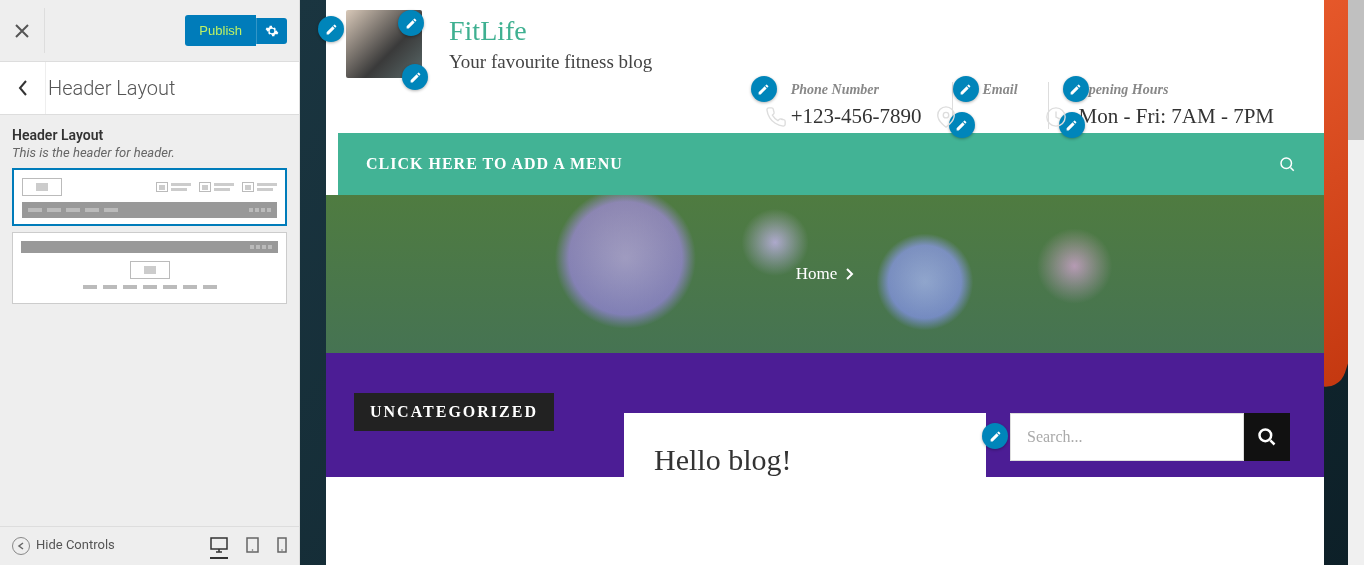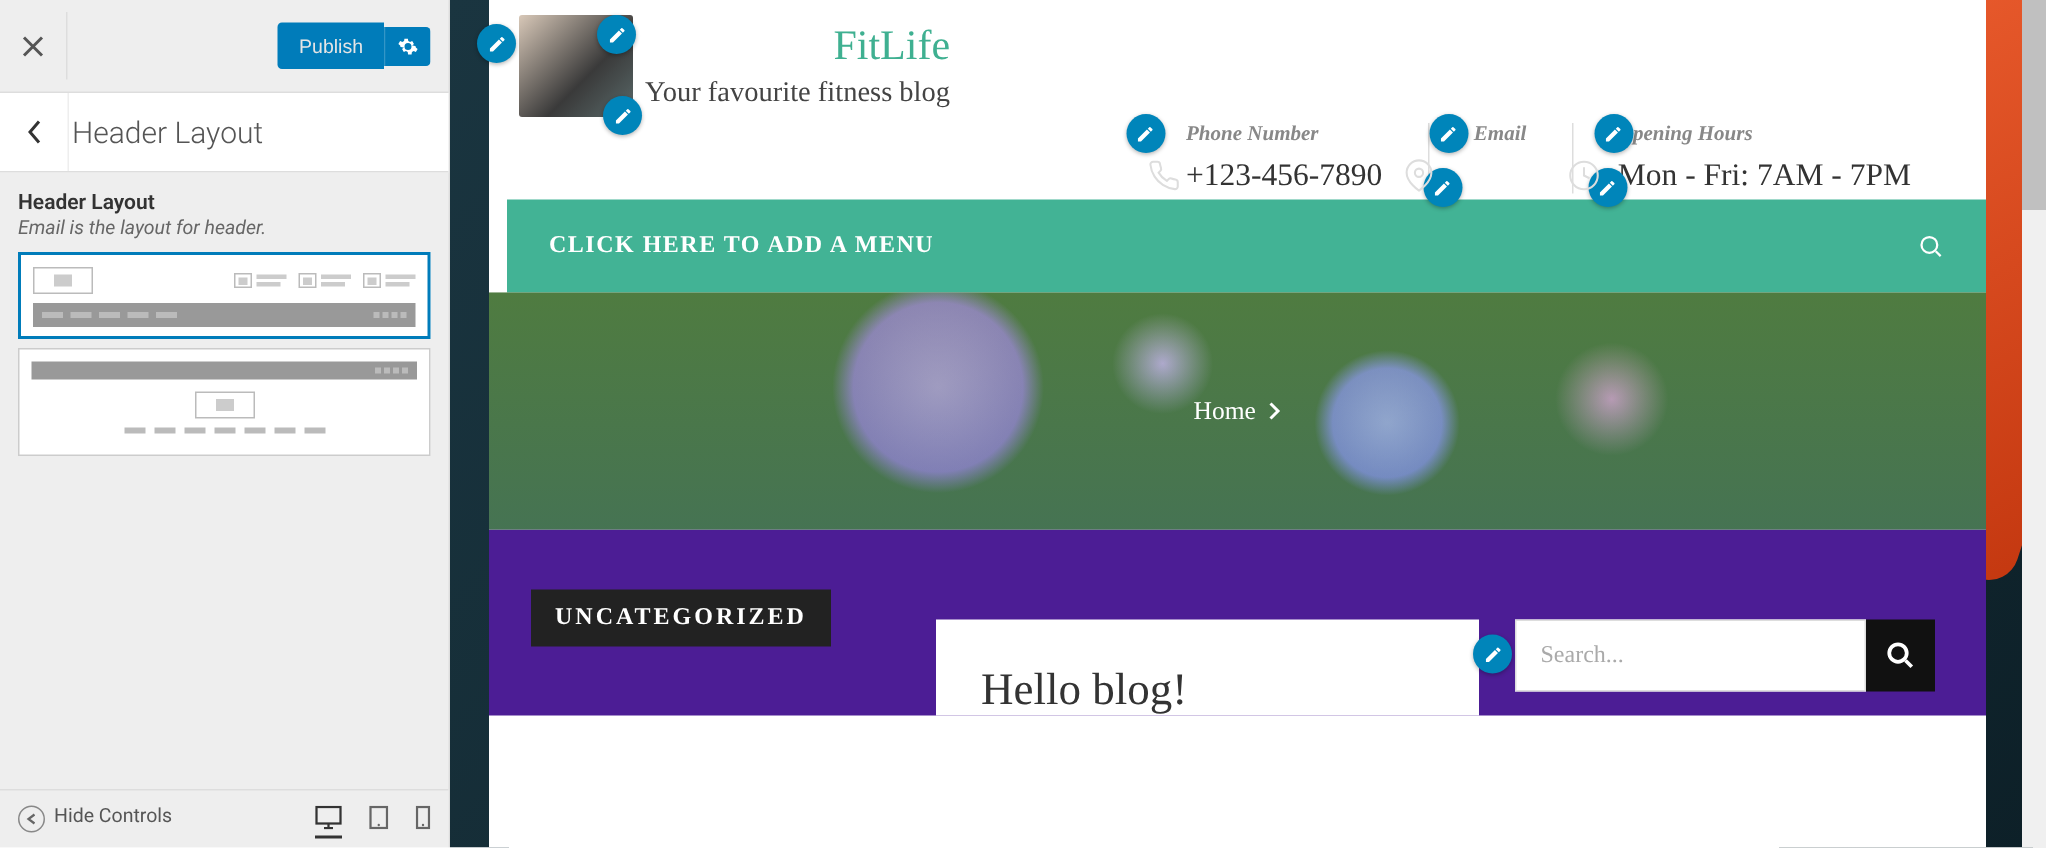--- a/index.html
+++ b/index.html
@@ -2,21 +2,21 @@
 <html><head>
 <meta charset="utf-8">
 <style>
 * { margin: 0; padding: 0; box-sizing: border-box; }
 body { font-family: -apple-system, BlinkMacSystemFont, "Segoe UI", Roboto, sans-serif; overflow: hidden; width: 1364px; height: 565px; position: relative; }
 .app { display: flex; width: 100%; height: 100%; }
 .sidebar { width: 300px; background: #eeeeee; display: flex; flex-direction: column; border-right: 1px solid #ddd; }
 .sidebar-top { display: flex; align-items: center; justify-content: space-between; padding: 8px 12px; border-bottom: 1px solid #ddd;}
 .close-btn { width: 45px; height: 45px; display: flex; align-items: center; justify-content: center; cursor: pointer; color: #555; font-size: 20px; border-right: 1px solid #ddd; margin-left:-12px;}
 .publish-area { display: flex; align-items: center; gap: 0; }
-.publish-btn { background: #007cba; color: #e5e5e5; border: none; padding: 8px 14px; font-size: 13px; cursor: pointer; border-radius: 3px 0 0 3px; margin-left: 28px; }
+.publish-btn { background: #007cba; color: #bef264; border: none; padding: 8px 14px; font-size: 13px; cursor: pointer; border-radius: 3px 0 0 3px; margin-left: 28px; }
 .publish-gear { background: #007cba; color: #fff; padding: 6px 8px; border-radius: 0 3px 3px 0; cursor: pointer; border-left:1px solid rgba(255,255,255,0.2);}
 .crumb-row { background: #fff; padding: 10px 14px 14px 48px; border-bottom: 1px solid #ddd; position: relative;}
 .back-arrow { position: absolute; left: 0; top: 0; bottom: 0; width: 46px; display:flex; align-items:center; justify-content:center; font-size: 20px; cursor: pointer; border-right:1px solid #eee;}
 .crumb-text { font-size: 13px; color: #555; }
 .crumb-sep { margin: 0 4px; color: #999; font-size: 10px;}
 .panel-title { font-size: 20px; font-weight: 300; color: #555; margin-top: 4px; }
 .panel-body { padding: 12px; }
 .section-label { font-size: 14px; font-weight: 600; color: #333; }
 .section-desc { font-size: 13px; font-style: italic; color: #666; margin-top: 2px; margin-bottom: 8px;}
 .layout-option { background: #fff; border: 1px solid #ccc; padding: 8px 8px 6px 8px; margin-bottom: 6px; cursor: pointer;}
@@ -47,21 +47,21 @@
 .device-icons { display:flex; gap:18px;}
 .device-icon { cursor:pointer; color:#555; }
 .device-icon.active-dev { border-bottom: 2px solid #333; padding-bottom:4px; margin-bottom:-4px;}
 
 .preview-outer { flex:1; background: linear-gradient(135deg,#1a3540,#0d2028); position:relative; overflow:hidden;}
 .bg-accent { position:absolute; right:-40px; top:-20px; width:140px; height:400px; background:linear-gradient(135deg,#e85a2c,#c43810); transform:rotate(18deg); border-radius:20px;}
 .preview-scrollbar { position:absolute; right:0; top:0; width:16px; height:100%; background:#f0f0f0;}
 .preview-scroll-thumb { width:100%; height:140px; background:#c0c0c0; margin-top:0;}
 .site { position:absolute; left:26px; right:40px; top:0; bottom:0; background:#fff;}
 .site-header { padding: 10px 20px 4px 20px; position:relative;}
-.brand-row { display:flex; align-items:center; gap:8px;text-align:right;}
+.brand-row { display:flex; align-items:center; gap:27px;}
 .brand-logo { width:76px; height:68px; background:linear-gradient(135deg,#d8c8b8,#3a3a3a 60%, #5a6a6a); border-radius:2px;}
 .brand-text {}
 .brand-name { font-family: Georgia, serif; font-size: 28px; color:#3fb091; font-weight:400;}
 .brand-tag { font-family: Georgia, serif; font-size: 19px; color:#444; margin-top:4px;}
 .info-row { display:flex; justify-content:flex-end; gap:0; margin-top:4px;}
 .info-block { padding: 0 30px; border-left:1px solid #ddd; position:relative;}
 .info-block:first-child { border-left:none;}
 .info-label { font-family: Georgia, serif; font-size:14px; color:#888; font-weight:bold;font-style:italic;}
 .info-value { font-family: Georgia, serif; font-size:21px; color:#333; margin-top:6px;}
 .info-icon { position:absolute; left:4px; top:24px; color:#ddd;}
@@ -105,21 +105,21 @@
     <div class="crumb-row">
       <div class="back-arrow">
         <svg width="10" height="16" viewBox="0 0 10 16">
             <path d="M8 1 L2 8 L8 15" stroke="#333" stroke-width="2" fill="none"></path>
           </svg>
       </div>
       <div class="panel-title">Header Layout</div>
     </div>
     <div class="panel-body">
       <div class="section-label">Header Layout</div>
-      <div class="section-desc">Email is the layout for header.</div>
+      <div class="section-desc">This is the header for header.</div>
 
       <div class="layout-option selected">
         <div class="lo-row1">
           <div class="lo-logo">
               <div class="lo-mini-img"></div>
             </div>
           <div class="lo-items">
             <div class="lo-item">
                 <div class="lo-item-sq">
                   <div class="lo-iimg"></div>

